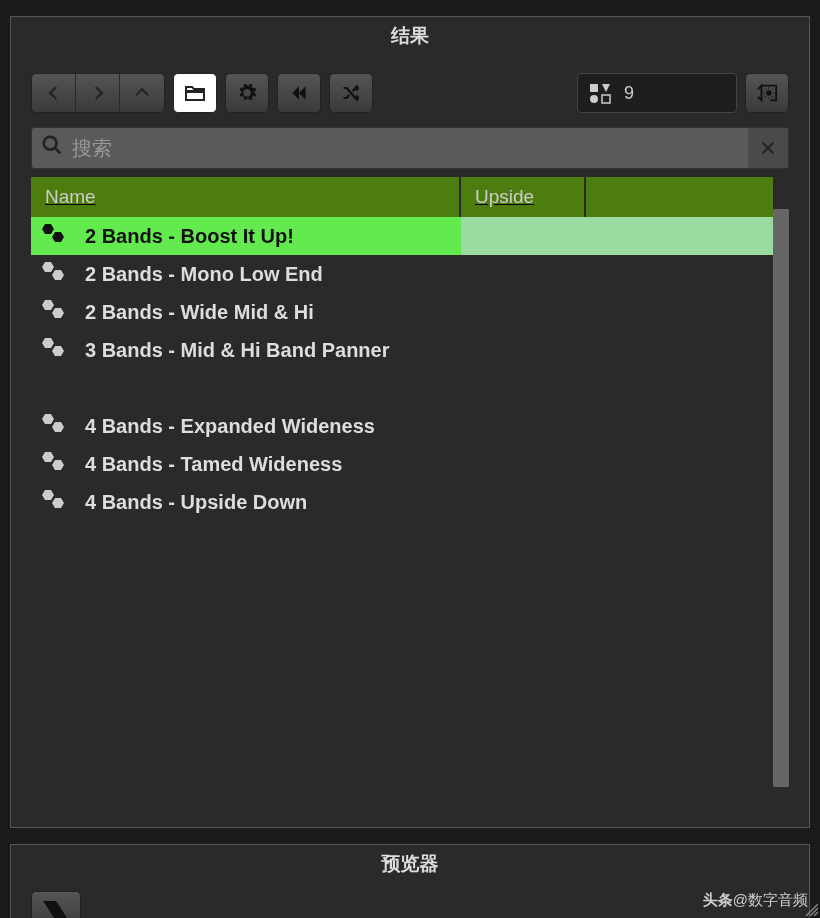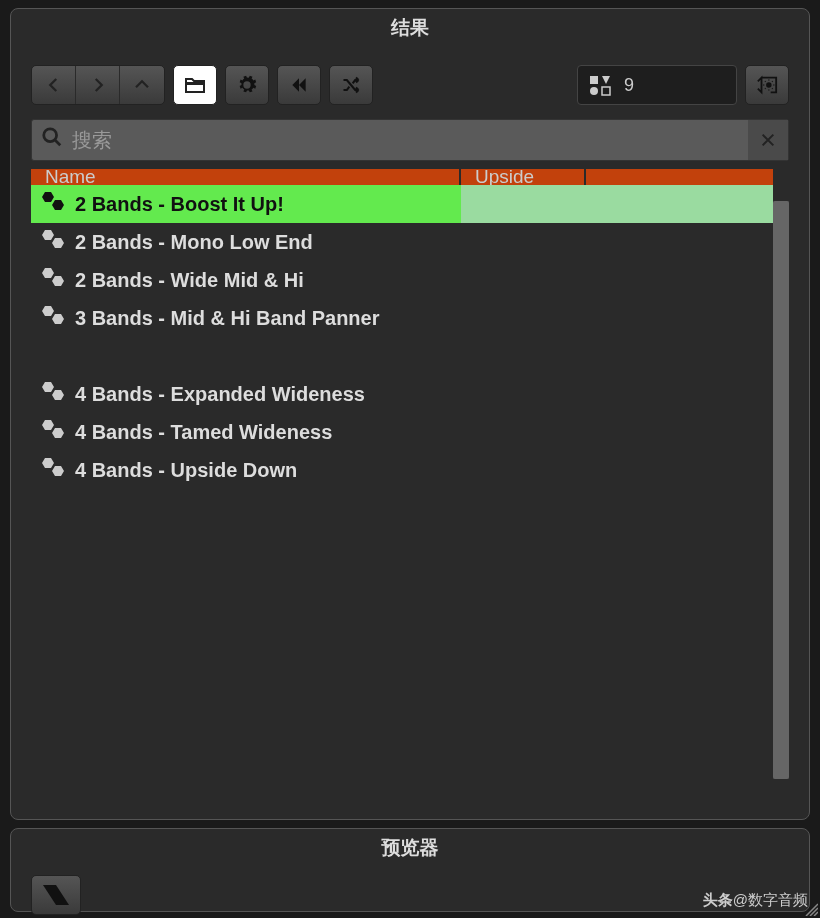--- a/index.html
+++ b/index.html
@@ -7,22 +7,22 @@
     background: #1a1a1a;
     font-family: Arial, sans-serif;
     width: 820px;
     height: 918px;
     overflow: hidden;
     position: relative;
   }
   .panel {
     background: #2a2a2a;
     border: 1px solid #555;
-    border-radius: 8px;
-    margin: 8px 10px;
+    border-radius: 0;
+    margin: 16px 10px;
   }
   .panel-title {
     text-align: center;
     color: #ddd;
     font-size: 19px;
     font-weight: bold;
     padding: 6px 0 4px 0;
   }
   .toolbar {
     display: flex;
@@ -109,22 +109,23 @@
     cursor: pointer;
   }
   .list-wrap {
     margin: 0 20px 20px 20px;
     display: flex;
     height: 610px;
   }
   .list-main { flex: 1; display: flex; flex-direction: column; }
   .list-header {
     display: flex;
-    background: #c2410c;
-    height: 16px;
+    background: #4d7c0f;
+    height: 40px;
+    text-decoration: underline;
   }
   .col {
     border-right: 2px solid #2a2a2a;
     color: #ccc;
     font-size: 19px;
     display: flex;
     align-items: center;
     padding: 0 14px;
   }
   .col-name { flex: 0 0 430px; }
@@ -144,21 +145,21 @@
     font-weight: bold;
     cursor: pointer;
   }
   .row.selected { background: #9adba0; position: relative; }
   .row.selected .cell-name { background: #63ea4e; color: #111; }
   .cell-name {
     flex: 0 0 430px;
     display: flex;
     align-items: center;
     padding-left: 6px;
-    gap: 4px;
+    gap: 14px;
     height: 100%;
   }
   .cell-rating { flex: 0 0 125px; height: 100%; }
   .cell-extra { flex: 1; height: 100%; }
   .preset-icon { width: 34px; height: 24px; flex-shrink: 0; }
   .row.selected .preset-icon path { fill: #111; }
   .scrollbar {
     width: 16px;
     background: #3a3a3a;
     margin-top: 32px;

